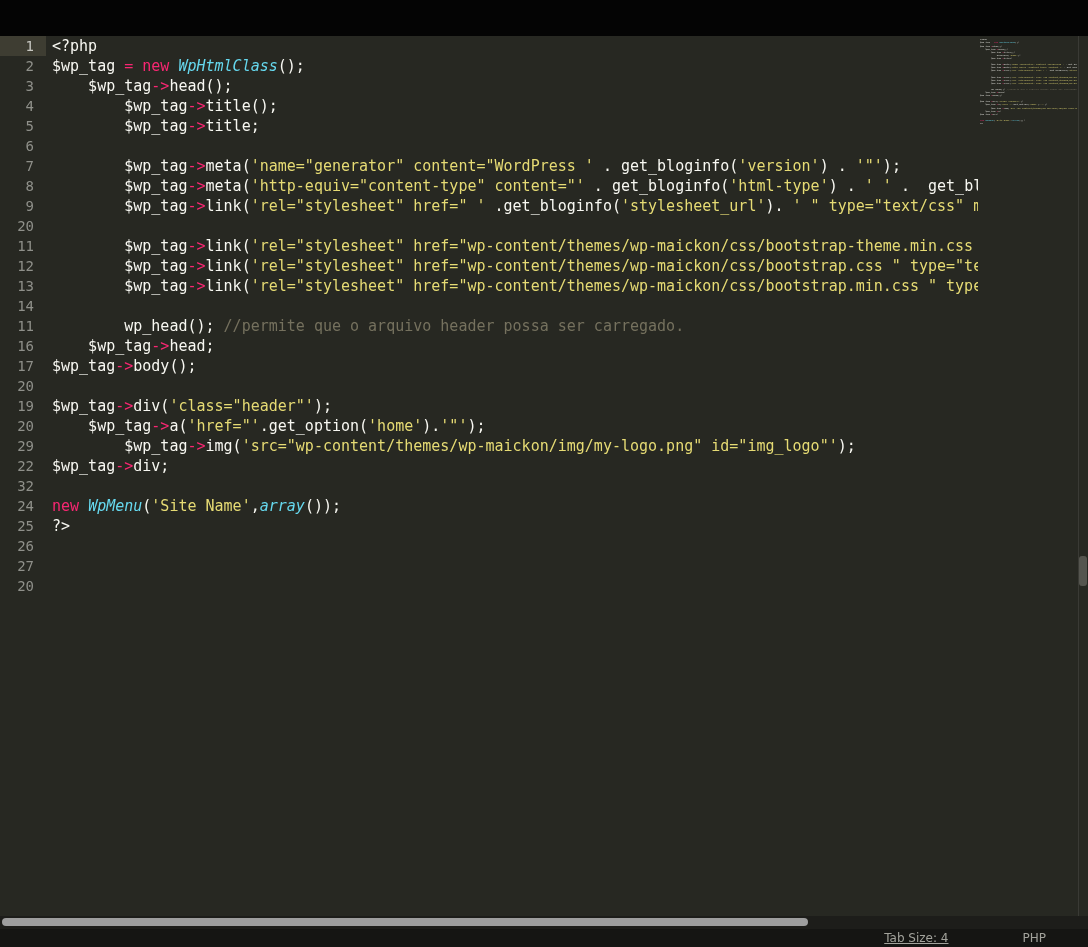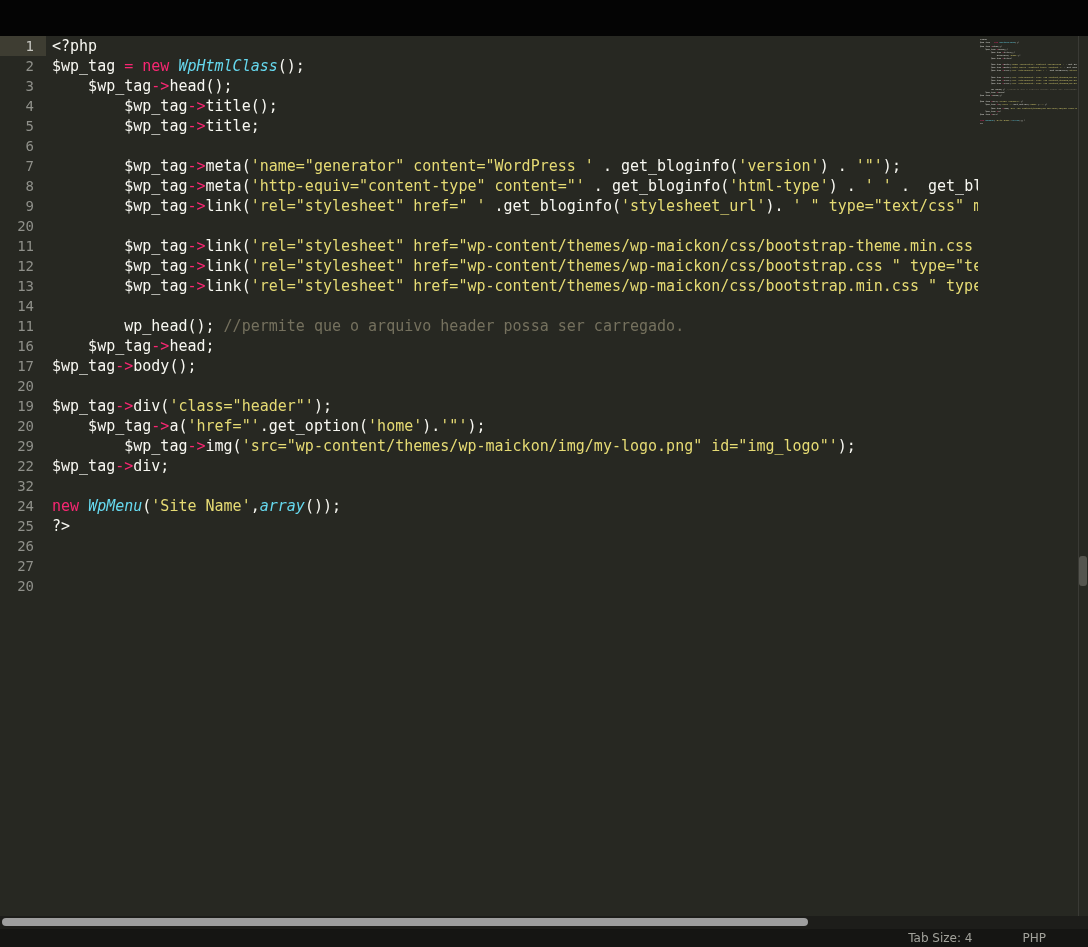--- a/index.html
+++ b/index.html
@@ -57,21 +57,21 @@
     height: 8px; width: 806px;
     background: #9e9e9e; border-radius: 4px;
   }
   .statusbar {
     height: 18px; flex: none; background: #151513;
     display: flex; align-items: center; justify-content: flex-end;
     font-family: "DejaVu Sans", sans-serif;
     font-size: 12px; color: #a2a29b;
     padding-right: 42px;
   }
-  .status-tab-size { margin-right: 50px; }
+  .status-tab-size { margin-right: 74px; text-decoration: underline; }
 </style>
 </head>
 <body>
 
 <div class="window">
 
   <div class="titlebar"></div>
 
   <div class="editor">
 

